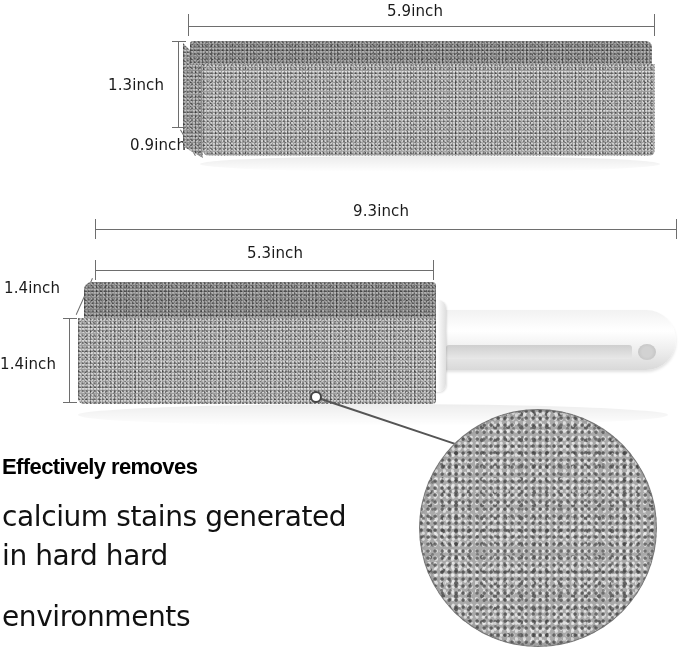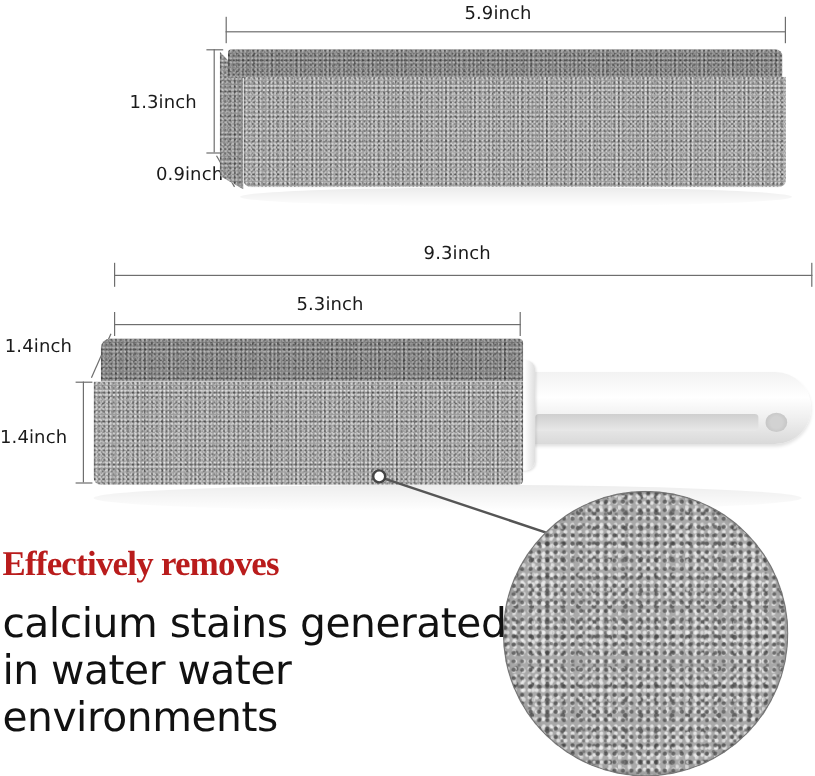--- a/index.html
+++ b/index.html
@@ -105,27 +105,27 @@
         radial-gradient(circle at 70% 70%, rgba(245,245,245,0.75) 1.1px, transparent 2px),
         radial-gradient(circle at 50% 15%, rgba(90,90,90,0.6) 0.9px, transparent 1.8px),
         radial-gradient(circle at 15% 75%, rgba(255,255,255,0.6) 1.3px, transparent 2.4px),
         radial-gradient(circle at 85% 40%, rgba(40,40,40,0.55) 1.6px, transparent 2.6px);
       background-size: 7px 7px, 6px 6px, 9px 9px, 8px 8px, 13px 13px;
     }
 
     
     .headline {
       position: absolute; left: 2px; top: 454px;
-      font-family: Liberation Serif, serif; font-weight: bold;
-      font-size: 29px; letter-spacing: -0.6px; color: #b91c1c;
+      font-family: Liberation Sans, sans-serif; font-weight: bold;
+      font-size: 22px; letter-spacing: -0.6px; color: #000000;
       white-space: nowrap;
     }
     .body-line {
       position: absolute; left: 2px;
-      font-family: "DejaVu Sans", sans-serif; font-size: 34px;
+      font-family: "DejaVu Sans", sans-serif; font-size: 28px;
       letter-spacing: -0.4px; color: #111; white-space: nowrap;
     }
   </style>
 </head>
 <body>
 
 <div>
 
   <div class="vline" style="left:188px; top:14px; height:22px;"></div>
   <div class="vline" style="left:654px; top:14px; height:22px;"></div>
@@ -176,14 +176,14 @@
   <div class="block2-top pumice pumice-top"></div>
   <div class="block2-front pumice pumice-front"></div>
 </div>
 
 <div class="callout-line"></div>
 <div class="callout-dot"></div>
 <div class="zoom-circle"></div>
 
 <div class="headline">Effectively removes</div>
 <div class="body-line" style="top:500px;">calcium stains generated</div>
-<div class="body-line" style="top:539px;">in water water</div>
-<div class="body-line" style="top:578px;">environments</div>
+<div class="body-line" style="top:539px;">in hard hard</div>
+<div class="body-line" style="top:600px;">environments</div>
 
 </body></html>

